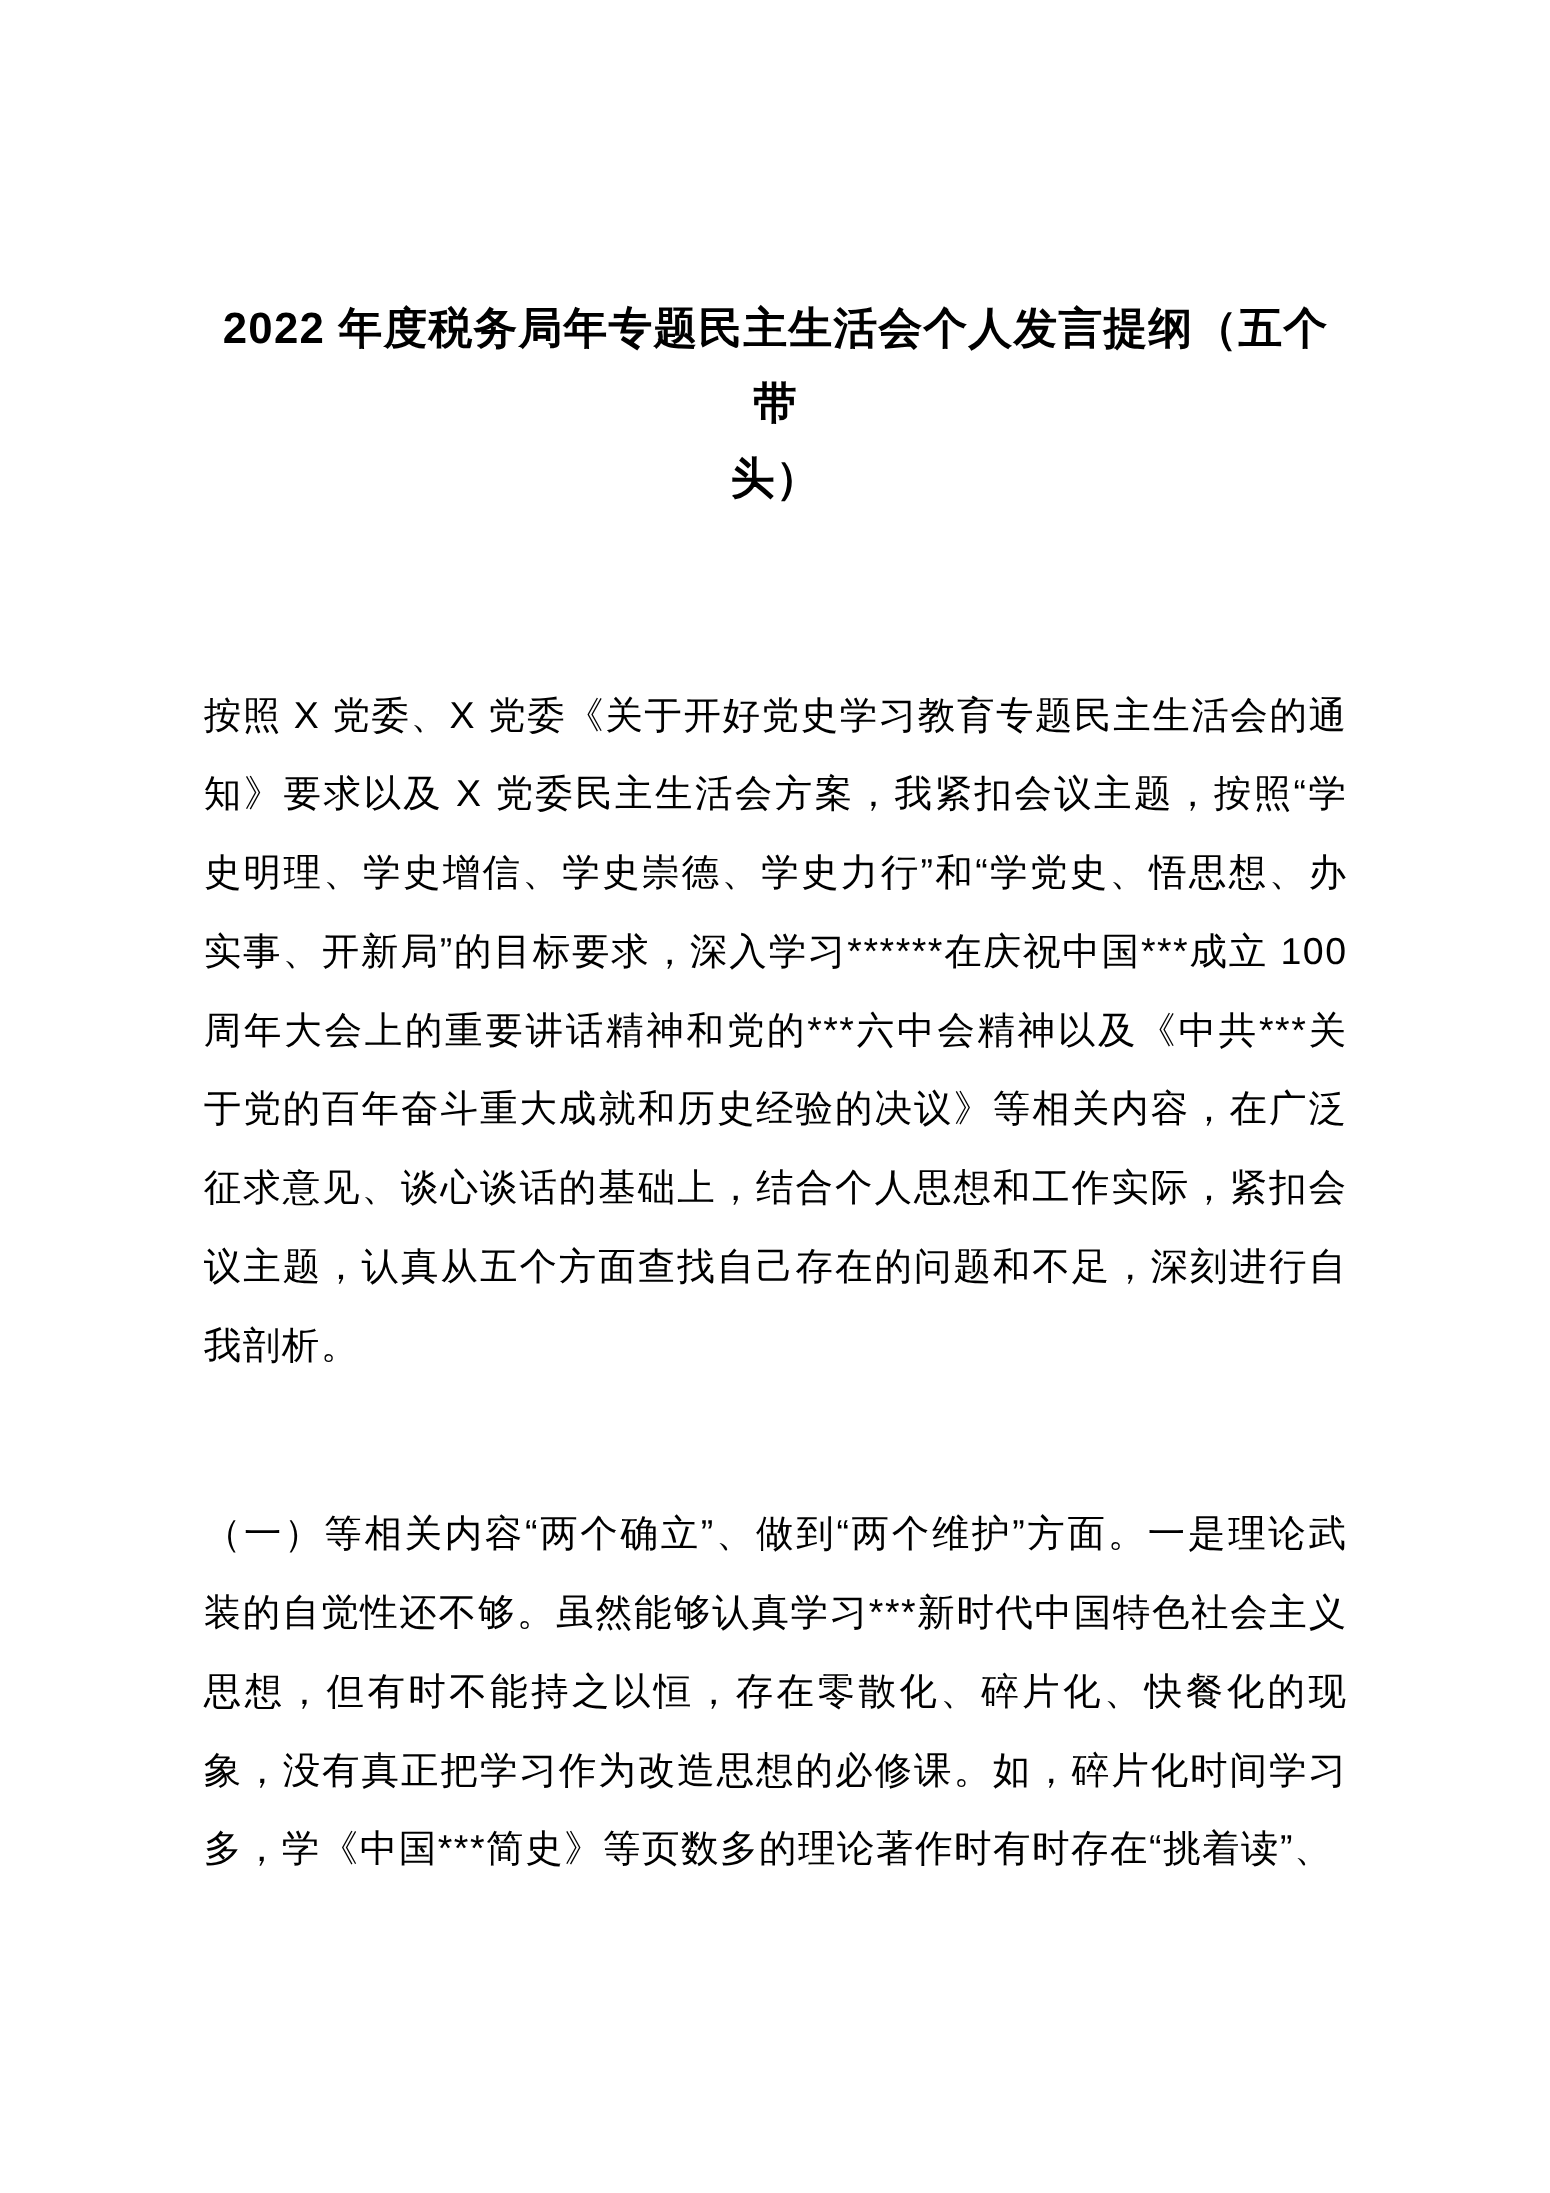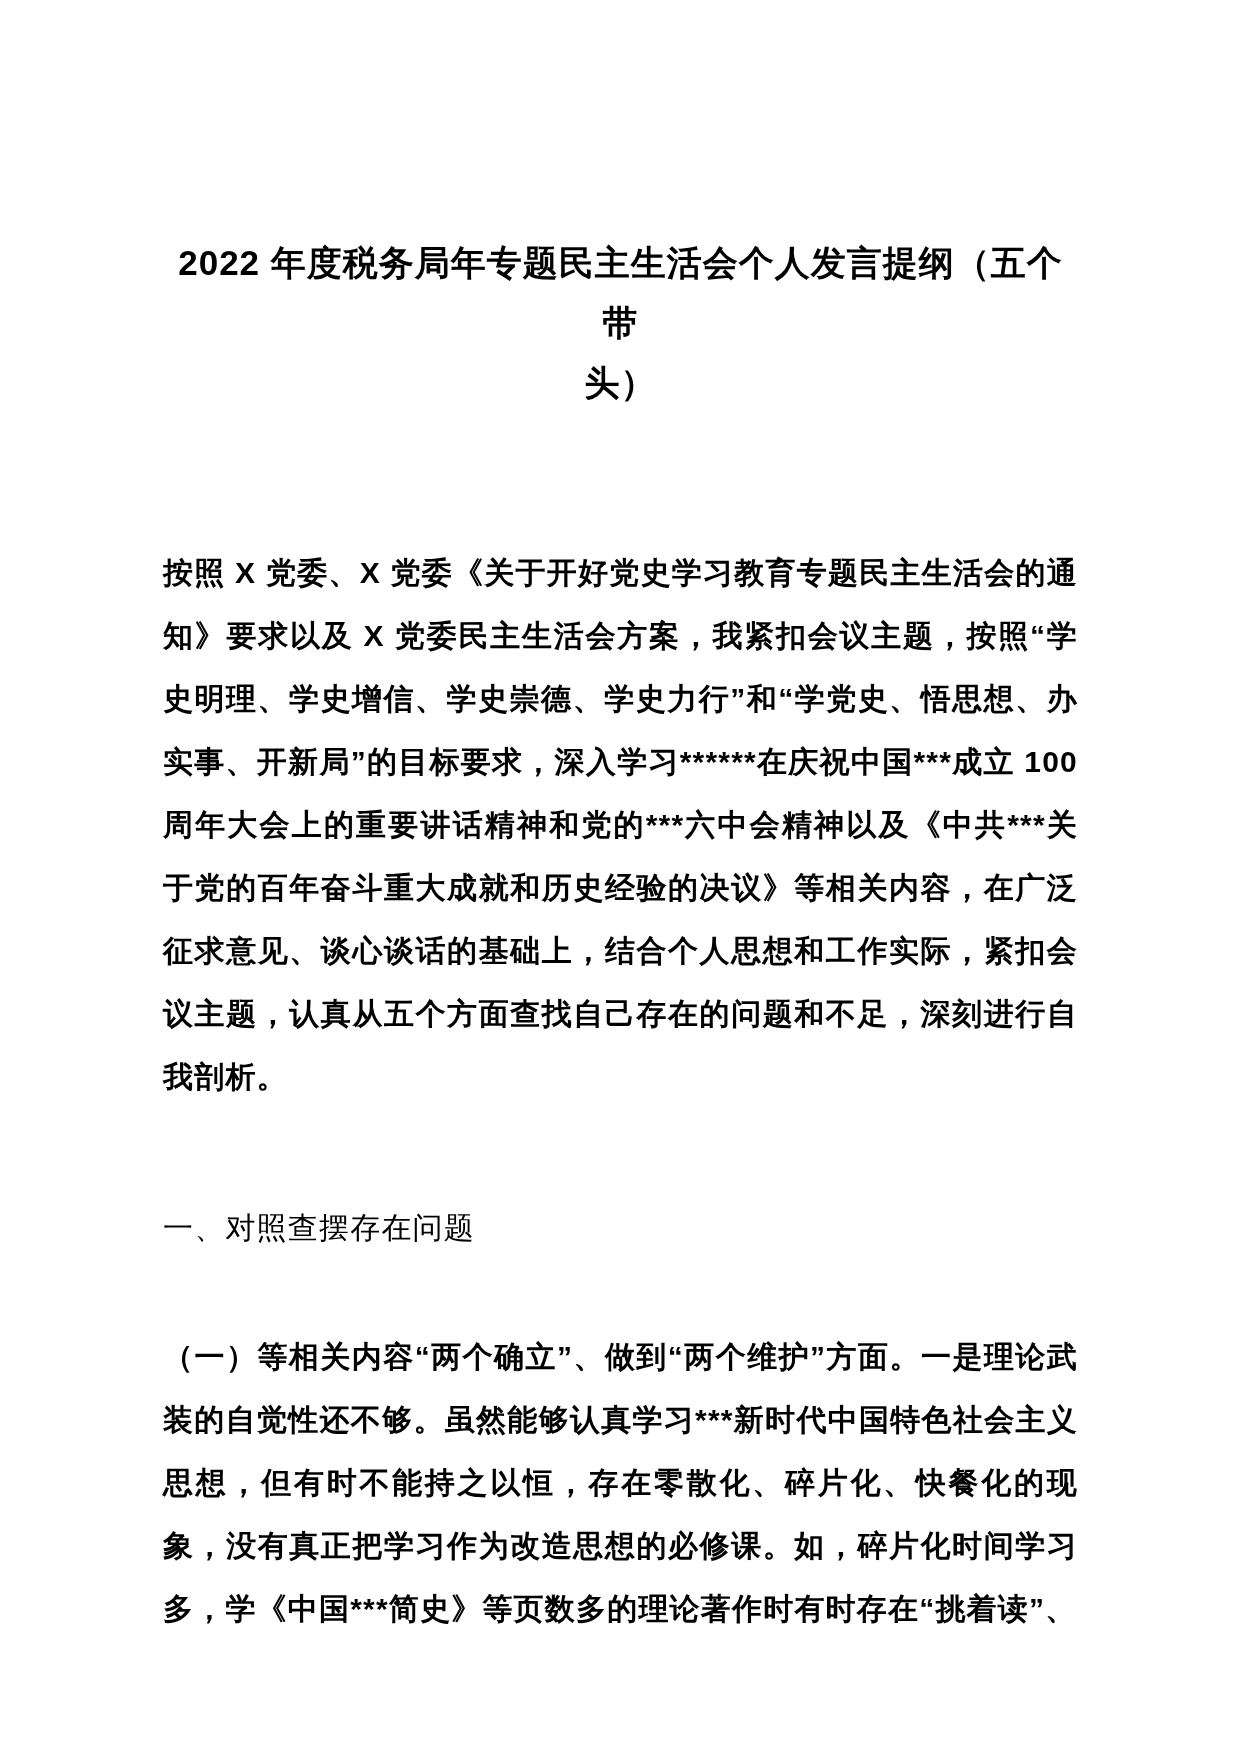--- a/index.html
+++ b/index.html
@@ -28,21 +28,21 @@
     line-height: 60px;
     text-align: center;
     letter-spacing: 1px;
     margin: 0 0 128px 0;
   }
   .doc-title .title-line {
     display: block;
   }
   .body-para {
     font-size: 30px;
-    font-weight: 700;
+    font-weight: 400;
     line-height: 63px;
     text-align: justify;
     text-justify: inter-ideograph;
     letter-spacing: 1.2px;
     margin: 0;
   }
   .para-first {
     margin-bottom: 88px;
   }
   .section-heading {
@@ -59,18 +59,17 @@
 <div class="page">
   <div class="content">
 
     <h1 class="doc-title">
       <span class="title-line">2022 年度税务局年专题民主生活会个人发言提纲（五个带</span>
       <span class="title-line">头）</span>
     </h1>
 
     <p class="body-para para-first">按照 X 党委、X 党委《关于开好党史学习教育专题民主生活会的通知》要求以及 X 党委民主生活会方案，我紧扣会议主题，按照“学史明理、学史增信、学史崇德、学史力行”和“学党史、悟思想、办实事、开新局”的目标要求，深入学习******在庆祝中国***成立 100 周年大会上的重要讲话精神和党的***六中会精神以及《中共***关于党的百年奋斗重大成就和历史经验的决议》等相关内容，在广泛征求意见、谈心谈话的基础上，结合个人思想和工作实际，紧扣会议主题，认真从五个方面查找自己存在的问题和不足，深刻进行自我剖析。</p>
 
-    <p class="section-heading">一、对照查摆存在问题</p>
 
     <p class="body-para">（一）等相关内容“两个确立”、做到“两个维护”方面。一是理论武装的自觉性还不够。虽然能够认真学习***新时代中国特色社会主义思想，但有时不能持之以恒，存在零散化、碎片化、快餐化的现象，没有真正把学习作为改造思想的必修课。如，碎片化时间学习多，学《中国***简史》等页数多的理论著作时有时存在“挑着读”、</p>
 
   </div>
 </div>
 
 </body></html>

